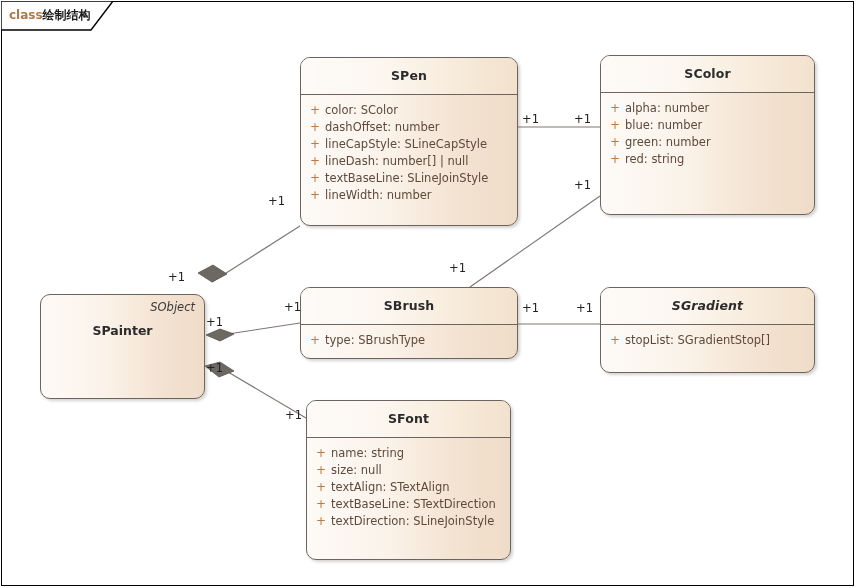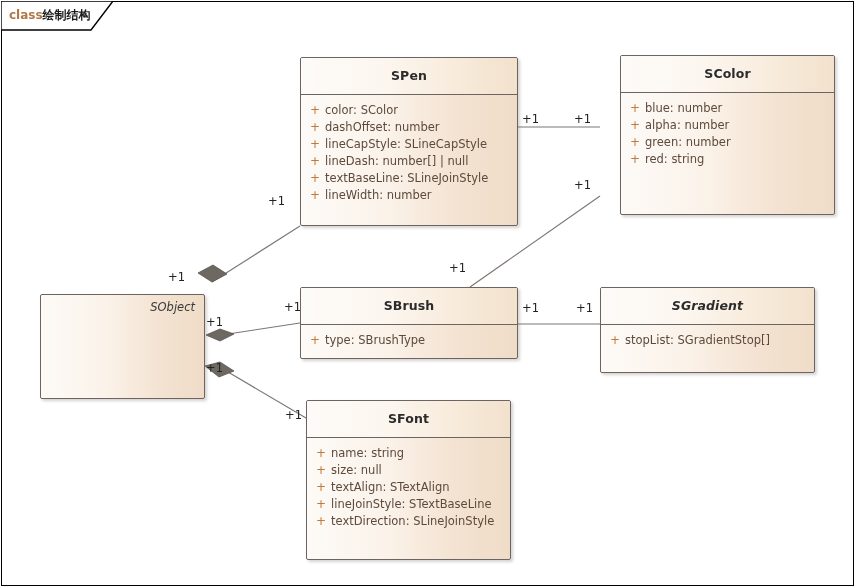--- a/index.html
+++ b/index.html
@@ -60,21 +60,21 @@
     left: 0;
     top: 0;
     width: 856px;
     height: 588px;
   }
   
   .uml-class {
     position: absolute;
     box-sizing: border-box;
     border: 1px solid #6b6460;
-    border-radius: 2px;
+    border-radius: 10px;
     background: linear-gradient(to right, #fdfaf7 0%, #fbf3ea 38%, #f4e3d2 72%, #efdcc8 100%);
     box-shadow: 2px 2px 3px rgba(120, 110, 100, 0.30);
     overflow: hidden;
   }
   .uml-head {
     position: relative;
     height: 36px;
     border-bottom: 1px solid #6b6460;
     background: linear-gradient(to right, #fdfbf8 0%, #fcf6ef 40%, #f7ead9 75%, #f2e1cd 100%);
   }
@@ -193,27 +193,27 @@
         </div>
         <div class="uml-body">
           <div class="attr-row"><span class="attr-vis">+</span><span class="attr-text">color: SColor</span></div>
           <div class="attr-row"><span class="attr-vis">+</span><span class="attr-text">dashOffset: number</span></div>
           <div class="attr-row"><span class="attr-vis">+</span><span class="attr-text">lineCapStyle: SLineCapStyle</span></div>
           <div class="attr-row"><span class="attr-vis">+</span><span class="attr-text">lineDash: number[] | null</span></div>
           <div class="attr-row"><span class="attr-vis">+</span><span class="attr-text">textBaseLine: SLineJoinStyle</span></div>
           <div class="attr-row"><span class="attr-vis">+</span><span class="attr-text">lineWidth: number</span></div>
         </div>
       </div>
-      <div class="uml-class" style="left: 600px; top: 55px; width: 215px; height: 160px; margin-left: 20px;">
+      <div class="uml-class" style="left: 600px; top: 55px; width: 215px; height: 160px;">
         <div class="uml-head">
           <div class="uml-name">SColor</div>
         </div>
         <div class="uml-body">
+          <div class="attr-row"><span class="attr-vis">+</span><span class="attr-text">alpha: number</span></div>
           <div class="attr-row"><span class="attr-vis">+</span><span class="attr-text">blue: number</span></div>
-          <div class="attr-row"><span class="attr-vis">+</span><span class="attr-text">alpha: number</span></div>
           <div class="attr-row"><span class="attr-vis">+</span><span class="attr-text">green: number</span></div>
           <div class="attr-row"><span class="attr-vis">+</span><span class="attr-text">red: string</span></div>
         </div>
       </div>
       <div class="uml-class" style="left: 300px; top: 287px; width: 218px; height: 72px;">
         <div class="uml-head">
           <div class="uml-name">SBrush</div>
         </div>
         <div class="uml-body">
           <div class="attr-row"><span class="attr-vis">+</span><span class="attr-text">type: SBrushType</span></div>
@@ -228,28 +228,29 @@
         </div>
       </div>
       <div class="uml-class" style="left: 306px; top: 400px; width: 205px; height: 160px;">
         <div class="uml-head">
           <div class="uml-name">SFont</div>
         </div>
         <div class="uml-body">
           <div class="attr-row"><span class="attr-vis">+</span><span class="attr-text">name: string</span></div>
           <div class="attr-row"><span class="attr-vis">+</span><span class="attr-text">size: null</span></div>
           <div class="attr-row"><span class="attr-vis">+</span><span class="attr-text">textAlign: STextAlign</span></div>
-          <div class="attr-row"><span class="attr-vis">+</span><span class="attr-text">lineJoinStyle: STextBaseLine</span></div>
+          <div class="attr-row"><span class="attr-vis">+</span><span class="attr-text">textBaseLine: STextDirection</span></div>
           <div class="attr-row"><span class="attr-vis">+</span><span class="attr-text">textDirection: SLineJoinStyle</span></div>
         </div>
       </div>
       <div class="uml-class" style="left: 40px; top: 294px; width: 165px; height: 105px;">
         <div class="uml-head" style="height: 30px; border-bottom: none; background: transparent;">
           <div class="uml-stereo">SObject</div>
         </div>
+        <div class="plain-center">SPainter</div>
       </div>
     </div>
 
   <div id="mults">
       <div class="mult" style="left: 268px; top: 194px;">+1</div>
       <div class="mult" style="left: 168px; top: 270px;">+1</div>
       <div class="mult" style="left: 522px; top: 112px;">+1</div>
       <div class="mult" style="left: 574px; top: 112px;">+1</div>
       <div class="mult" style="left: 574px; top: 178px;">+1</div>
       <div class="mult" style="left: 449px; top: 261px;">+1</div>

